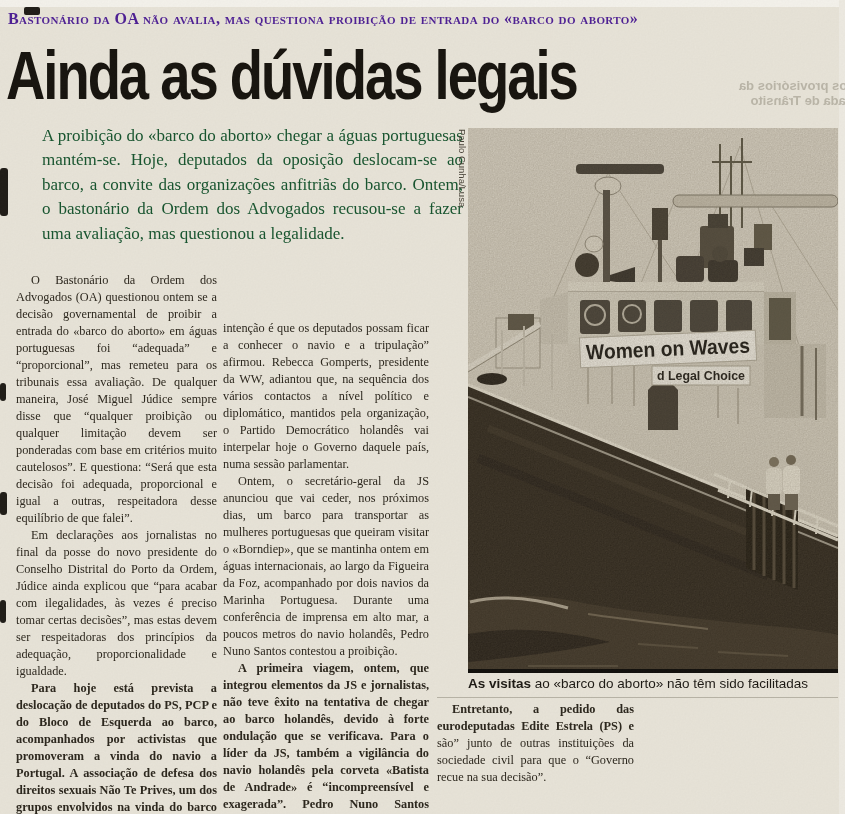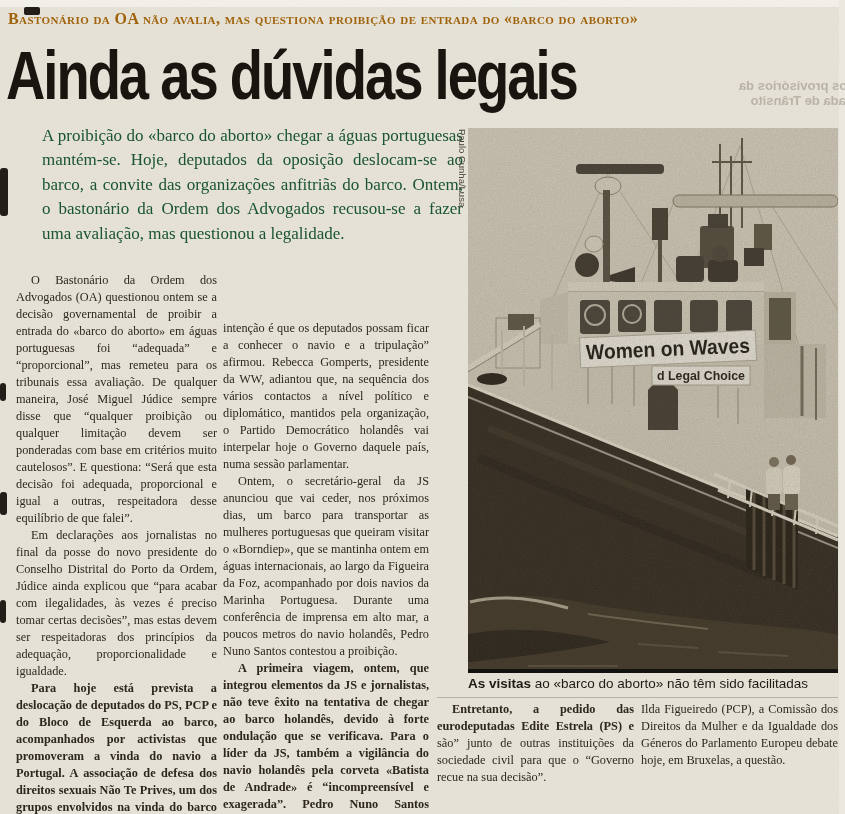--- a/index.html
+++ b/index.html
@@ -7,21 +7,21 @@
         font-family:"Liberation Serif",serif;color:#29241b;}
   .abs{position:absolute;}
   .topstrip{left:0;top:0;width:845px;height:7px;background:#f6f4ee;}
   .rightstrip{right:0;top:0;width:6px;height:814px;background:#efece4;}
   .ghost-sub{right:106px;top:78px;z-index:1;text-align:left;line-height:15px;
     font-family:"Liberation Sans",sans-serif;font-weight:700;font-size:13px;
     color:rgba(158,154,138,.62);transform:scaleX(-1);transform-origin:right top;white-space:nowrap;}
 
   .kicker{left:8px;top:9px;z-index:2;white-space:nowrap;
     font:700 16px/20px "Liberation Serif",serif;font-variant:small-caps;
-    letter-spacing:.4px;color:#a16207;text-align:center;}
+    letter-spacing:.4px;color:#4c1d95;text-align:center;}
   .headline{left:6px;top:36px;z-index:2;white-space:nowrap;
     font-family:"Liberation Sans",sans-serif;font-weight:700;font-size:68px;
     letter-spacing:-2.5px;color:#14110c;transform:scaleX(.8);transform-origin:left top;}
   .lead{left:42px;top:124px;width:421px;height:146px;z-index:2;overflow:hidden;
     font:400 17px/24.4px "Liberation Serif",serif;text-align:justify;color:#14532d;}
   .credit{left:468px;top:129px;z-index:3;white-space:nowrap;
     font:400 9.5px "Liberation Sans",sans-serif;color:#454036;
     transform:rotate(90deg);transform-origin:left top;}
 
   .col{position:absolute;top:272px;height:542px;overflow:hidden;z-index:2;
@@ -75,23 +75,20 @@
     <p class="para flushlast">Para hoje está prevista a deslocação de deputados do PS, PCP e do Bloco de Esquerda ao barco, acompanhados por activistas que promoveram a vinda do navio a Portugal. A associação de defesa dos direitos sexuais Não Te Prives, um dos grupos envolvidos na vinda do barco holandês a Portugal, adianta que “a</p>
   </div>
   <div class="col col2">
     <p class="para cont">intenção é que os deputados possam ficar a conhecer o navio e a tripulação” afirmou. Rebecca Gomperts, presidente da WW, adiantou que, na sequência dos vários contactos a nível político e diplomático, mantidos pela organização, o Partido Democrático holandês vai interpelar hoje o Governo daquele país, numa sessão parlamentar.</p>
     <p class="para">Ontem, o secretário-geral da JS anunciou que vai ceder, nos próximos dias, um barco para transportar as mulheres portuguesas que queiram visitar o «Borndiep», que se mantinha ontem em águas internacionais, ao largo da Figueira da Foz, acompanhado por dois navios da Marinha Portuguesa. Durante uma conferência de imprensa em alto mar, a poucos metros do navio holandês, Pedro Nuno Santos contestou a proibição.</p>
     <p class="para flushlast">A primeira viagem, ontem, que integrou elementos da JS e jornalistas, não teve êxito na tentativa de chegar ao barco holandês, devido à forte ondulação que se verificava. Para o líder da JS, também a vigilância do navio holandês pela corveta «Batista de Andrade» é “incompreensível e exagerada”. Pedro Nuno Santos revelou ainda que está a ser desencadeada uma estratégia de “pres-</p>
   </div>
   <div class="col bcol col3">
     <p class="para flushlast">Entretanto, a pedido das eurodeputadas Edite Estrela (PS) e</p>
     <p class="para cont">são” junto de outras instituições da sociedade civil para que o “Governo recue na sua decisão”.</p>
-  </div>
-  <div class="col bcol col4">
-    <p class="para cont">Ilda Figueiredo (PCP), a Comissão dos Direitos da Mulher e da Igualdade dos Géneros do Parlamento Europeu debate hoje, em Bruxelas, a questão.</p>
   </div>
 
   <div class="abs photo">
     <svg width="370" height="541" viewBox="0 0 370 541">
       <defs>
         <linearGradient id="skyG" x1="0" y1="0" x2="0" y2="1">
           <stop offset="0" stop-color="#ddd7c9"></stop>
             <stop offset=".55" stop-color="#d6d0c1"></stop>
             <stop offset="1" stop-color="#cfc9ba"></stop>
         </linearGradient>

